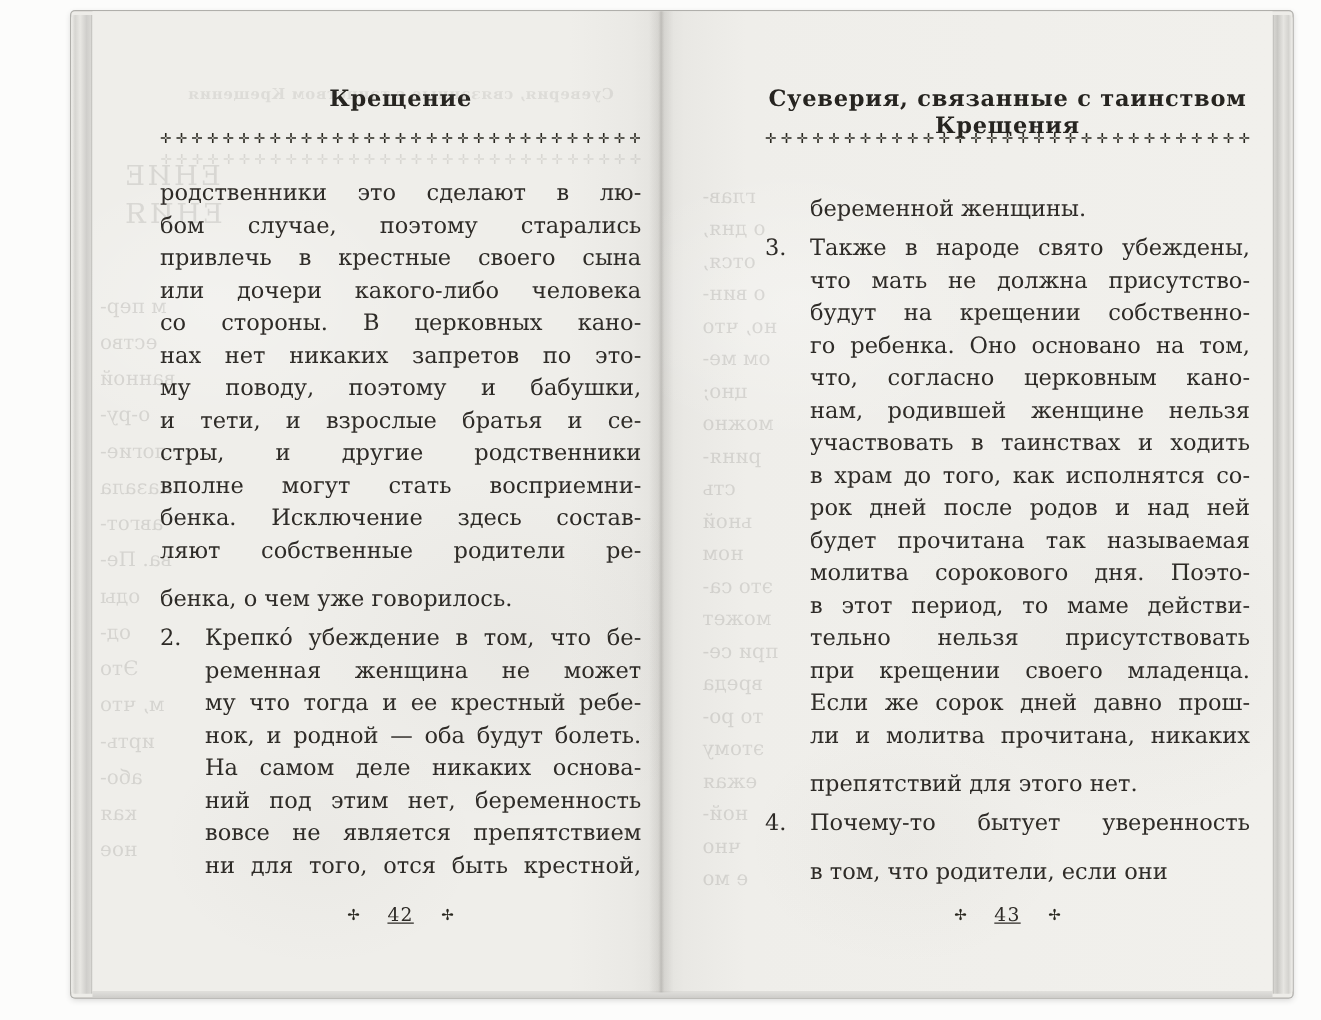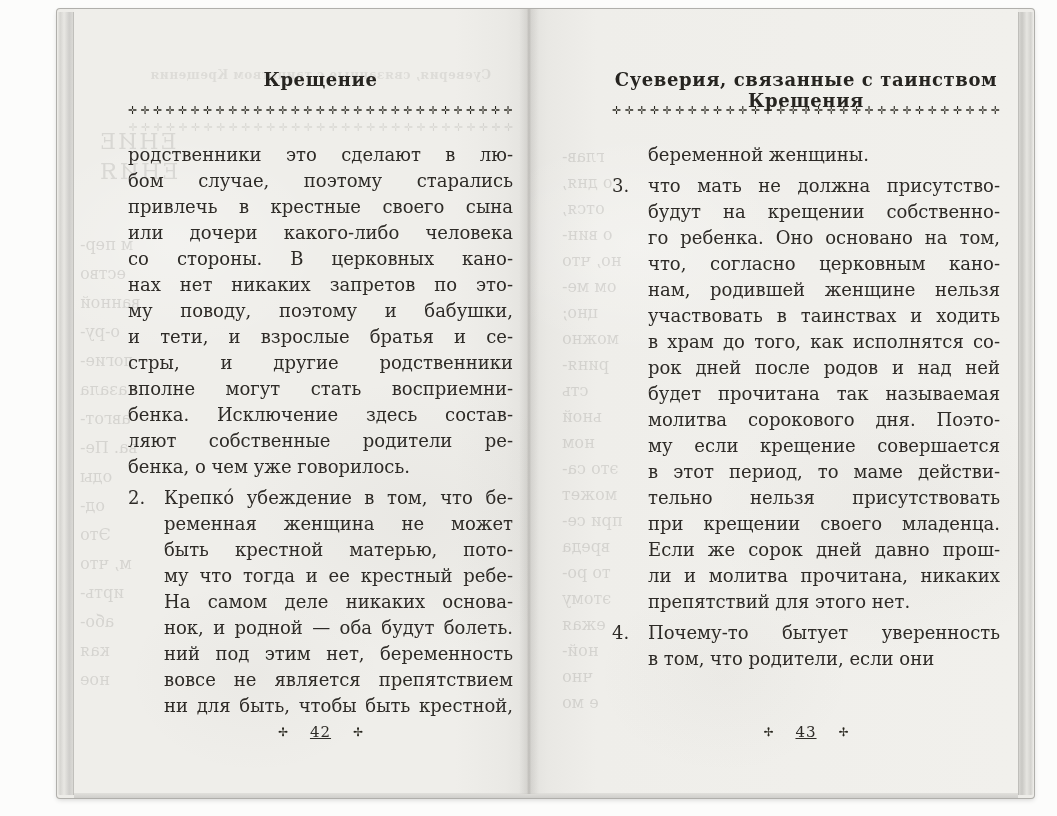--- a/index.html
+++ b/index.html
@@ -69,21 +69,21 @@
 
   .page-body {
     position:absolute; top:133px; left:0; right:0;
     font-size:18px; line-height:26px; color:#2e2b27;
   }
   .item { display:flex; margin-top:5px; }
   .item:first-child { margin-top:0; }
   .item .num { width:36px; flex:none; }
   .item .lines { flex:1 1 auto; min-width:0; }
   .line { text-align:justify; text-align-last:justify; white-space:normal; }
-  .line.endpar { text-align-last:left; }
+  .line.endpar { text-align-last:left;margin-top:13px; }
 
   .page-footer {
     position:absolute; top:714px; left:0; right:0;
     display:flex; justify-content:center; align-items:center; gap:22px;
     font-size:15px; color:#2e2b27;
   }
   .page-footer .cross {
     font-family:"DejaVu Sans", sans-serif; font-size:12px; line-height:12px; color:#29271f;
   }
   .page-footer .pnum { letter-spacing:1px;text-decoration:underline; }
@@ -170,27 +170,26 @@
                 <div class="line">бенка. Исключение здесь состав-</div>
                 <div class="line">ляют собственные родители ре-</div>
                 <div class="line endpar">бенка, о чем уже говорилось.</div>
               </div>
             </div>
             <div class="item">
               <div class="num">2.</div>
               <div class="lines">
                 <div class="line">Крепко́ убеждение в том, что бе-</div>
                 <div class="line">ременная женщина не может</div>
-                <div class="line">быть крестной матерью, пото-</div>
                 <div class="line">му что тогда и ее крестный ребе-</div>
+                <div class="line">нок, и родной — оба будут болеть.</div>
                 <div class="line">На самом деле никаких основа-</div>
-                <div class="line">нок, и родной — оба будут болеть.</div>
                 <div class="line">ний под этим нет, беременность</div>
                 <div class="line">вовсе не является препятствием</div>
-                <div class="line">ни для быть, чтобы быть крестной,</div>
+                <div class="line">ни для того, отся быть крестной,</div>
               </div>
             </div>
           </div>
         <div class="page-footer">
           <span class="cross">✢</span>
           <span class="pnum">42</span>
           <span class="cross">✢</span>
         </div>
       <div class="orn-row ghost-orn">
             <span>✛</span>
@@ -286,31 +285,31 @@
         <div class="page-body">
             <div class="item">
               <div class="num"></div>
               <div class="lines">
                 <div class="line endpar">беременной женщины.</div>
               </div>
             </div>
             <div class="item">
               <div class="num">3.</div>
               <div class="lines">
+                <div class="line">Также в народе свято убеждены,</div>
                 <div class="line">что мать не должна присутство-</div>
                 <div class="line">будут на крещении собственно-</div>
                 <div class="line">го ребенка. Оно основано на том,</div>
                 <div class="line">что, согласно церковным кано-</div>
                 <div class="line">нам, родившей женщине нельзя</div>
                 <div class="line">участвовать в таинствах и ходить</div>
                 <div class="line">в храм до того, как исполнятся со-</div>
                 <div class="line">рок дней после родов и над ней</div>
                 <div class="line">будет прочитана так называемая</div>
                 <div class="line">молитва сорокового дня. Поэто-</div>
-                <div class="line">му если крещение совершается</div>
                 <div class="line">в этот период, то маме действи-</div>
                 <div class="line">тельно нельзя присутствовать</div>
                 <div class="line">при крещении своего младенца.</div>
                 <div class="line">Если же сорок дней давно прош-</div>
                 <div class="line">ли и молитва прочитана, никаких</div>
                 <div class="line endpar">препятствий для этого нет.</div>
               </div>
             </div>
             <div class="item">
               <div class="num">4.</div>

